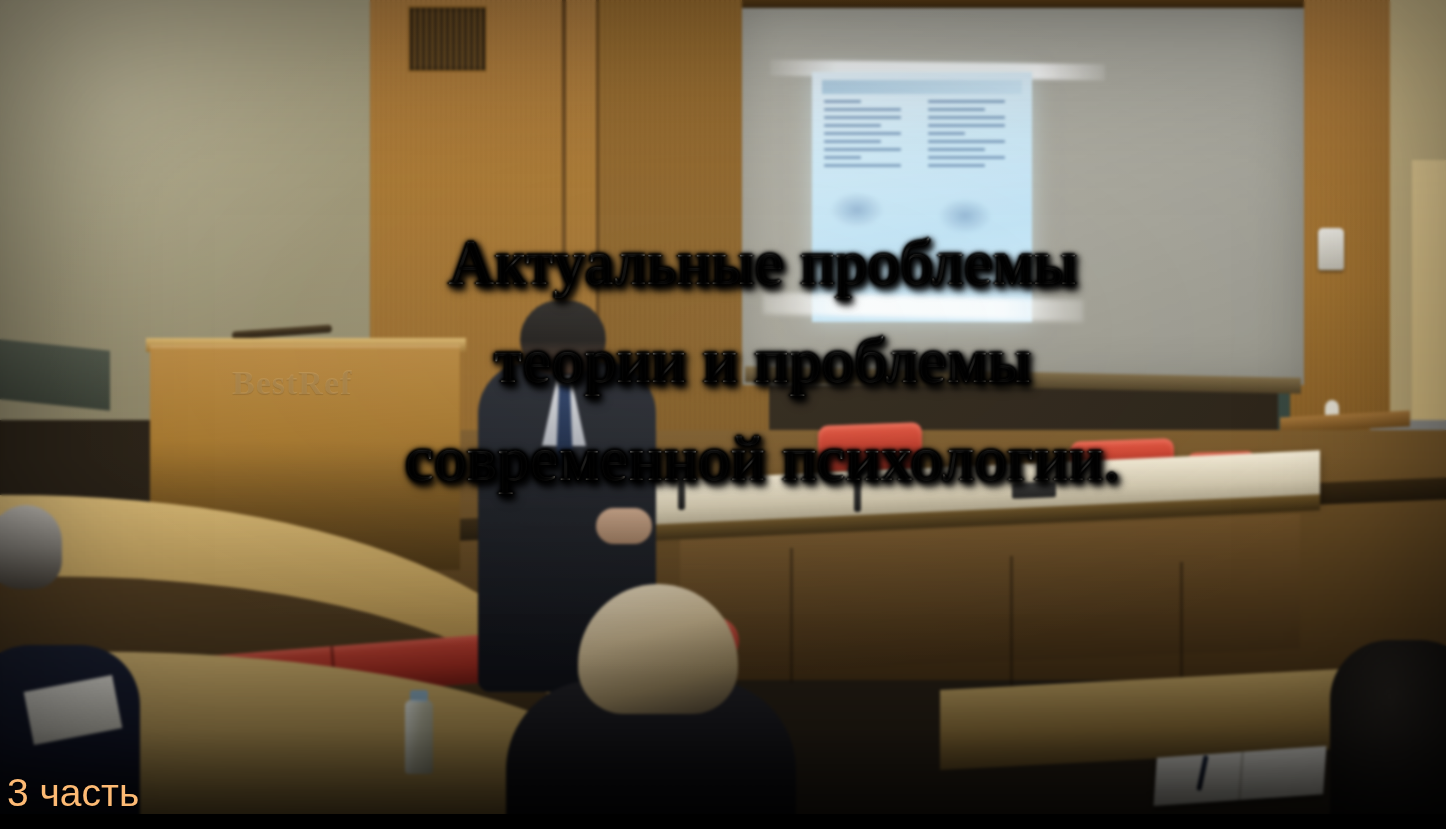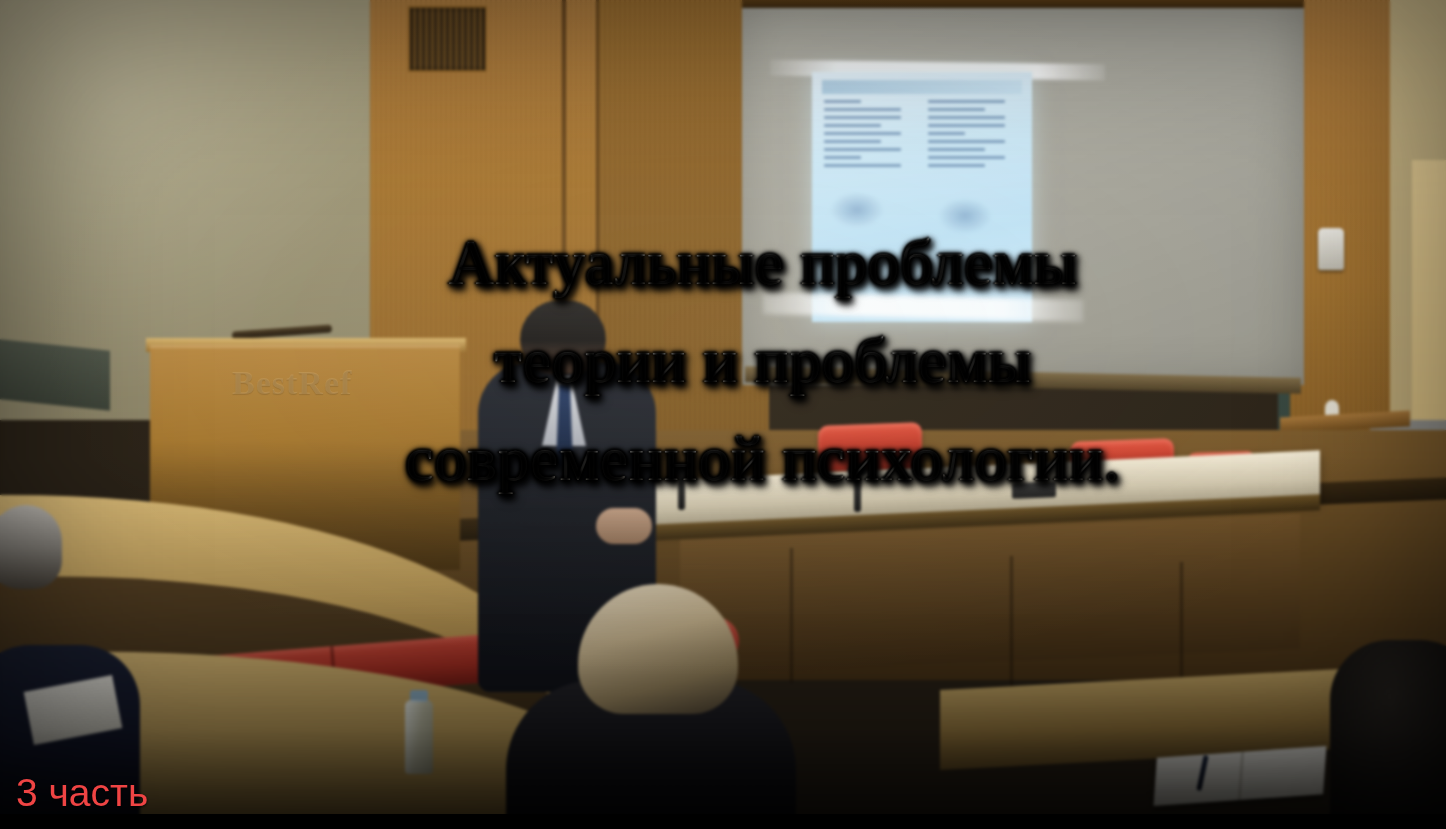--- a/index.html
+++ b/index.html
@@ -550,25 +550,25 @@
 
   
   .letterbox-bottom {
     position:absolute;
     left:0; bottom:0;
     width:1446px; height:15px;
     background:#000;
   }
   .caption {
     position:absolute;
-    left:16px; top:771px;
+    left:7px; top:771px;
     font-family:"Liberation Sans", sans-serif;
     font-size:39px;
     line-height:44px;
-    color:#ef4444;
+    color:#fdba74;
     text-shadow: 0 1px 3px rgba(0,0,0,.9);
     white-space:nowrap;
   }
 </style>
 </head>
 <body>
 
 <div class="video-frame">
 
   <div class="scene">

